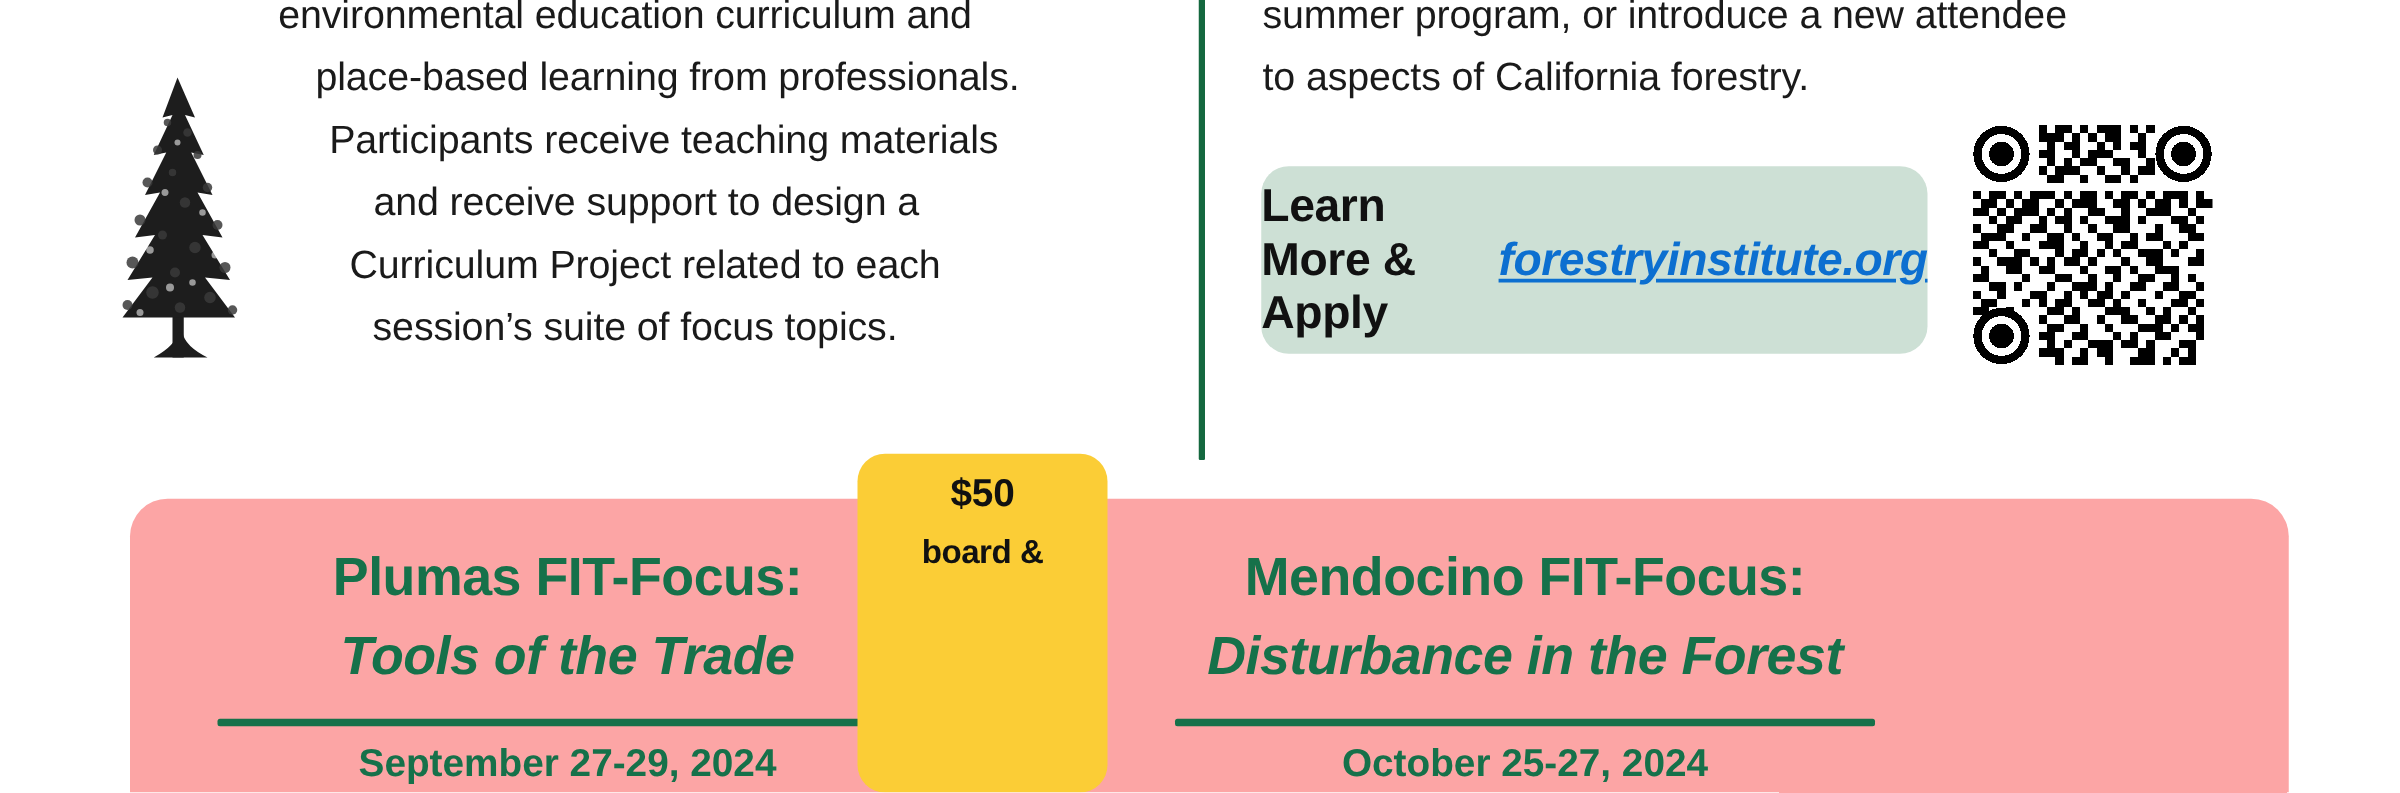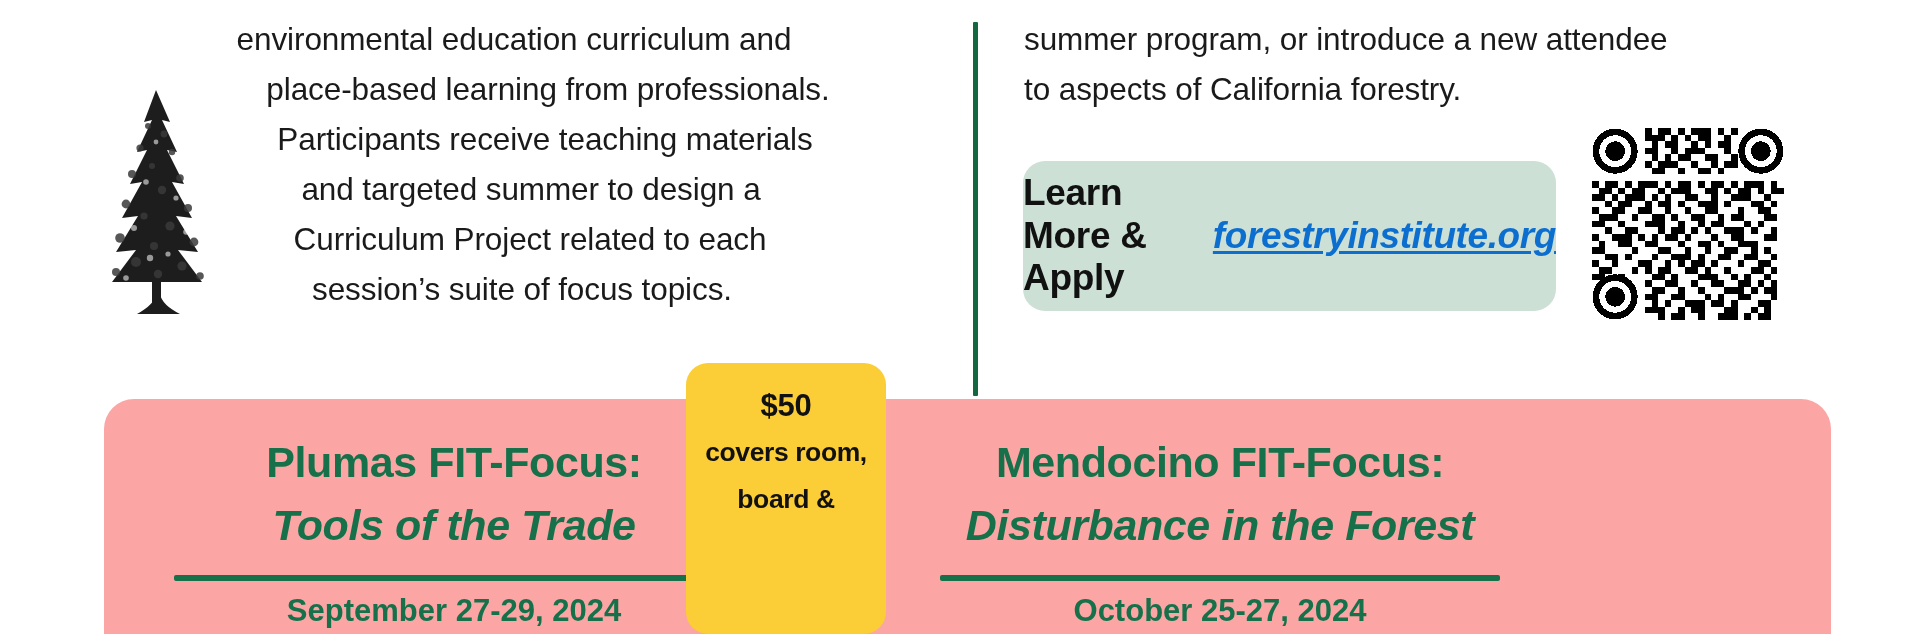--- a/index.html
+++ b/index.html
@@ -16,24 +16,23 @@
     position: relative;
     width: 1920px;
     height: 634px;
     background: #ffffff;
     overflow: hidden;
   }
 
   
   .top-section {
     position: absolute;
-    left: 14px; top: 0;
+    left: 0; top: 0;
     width: 1624px;
     height: 395px;
-    margin-top: 28px;
   }
 
   
   .col-divider {
     position: absolute;
     left: 959px;
     top: -6px;
     width: 5px;
     height: 374px;
     background: #14683f;
@@ -188,21 +187,21 @@
   .price-badge {
     position: absolute;
     left: 686px;
     top: 363px;
     width: 200px;
     height: 271px;
     background: #fbcd36;
     border-radius: 22px;
     text-align: center;
     overflow: hidden;
-    padding-top: 19px;
+    padding-top: 8px;
     box-sizing: border-box;
   }
   .price-amount {
     font-size: 31px;
     font-weight: bold;
     color: #111111;
     line-height: 1.0;
     margin-top: 8px;
     letter-spacing: -0.2px;
   }
@@ -268,21 +267,21 @@
           <circle cx="76" cy="168" r="2.6"></circle>
             <circle cx="34" cy="192" r="2.8"></circle>
         </g>
       </svg>
     </div>
 
     <div class="left-copy">
       <span class="ln l1">environmental education curriculum and</span>
       <span class="ln l2">place-based learning from professionals.</span>
       <span class="ln l3">Participants receive teaching materials</span>
-      <span class="ln l4">and targeted summer to design a</span>
+      <span class="ln l4">and receive support to design a</span>
       <span class="ln l5">Curriculum Project related to each</span>
       <span class="ln l6">session’s suite of focus topics.</span>
     </div>
 
     <div class="right-copy">
       <span class="ln">summer program, or introduce a new attendee</span>
       <span class="ln">to aspects of California forestry.</span>
     </div>
 
     <div class="apply-box">
@@ -527,18 +526,17 @@
       <div class="session-head">Mendocino FIT-Focus:</div>
       <div class="session-sub">Disturbance in the Forest</div>
       <div class="session-rule"></div>
       <div class="session-date">October 25-27, 2024</div>
     </div>
   </div>
 
   <div class="price-badge">
     <div class="price-amount">$50</div>
     <div class="price-note">
-      <span class="nl">covers room,</span>
       <span class="nl">board &amp;</span>
     </div>
   </div>
 
 </div>
 
 </body></html>

